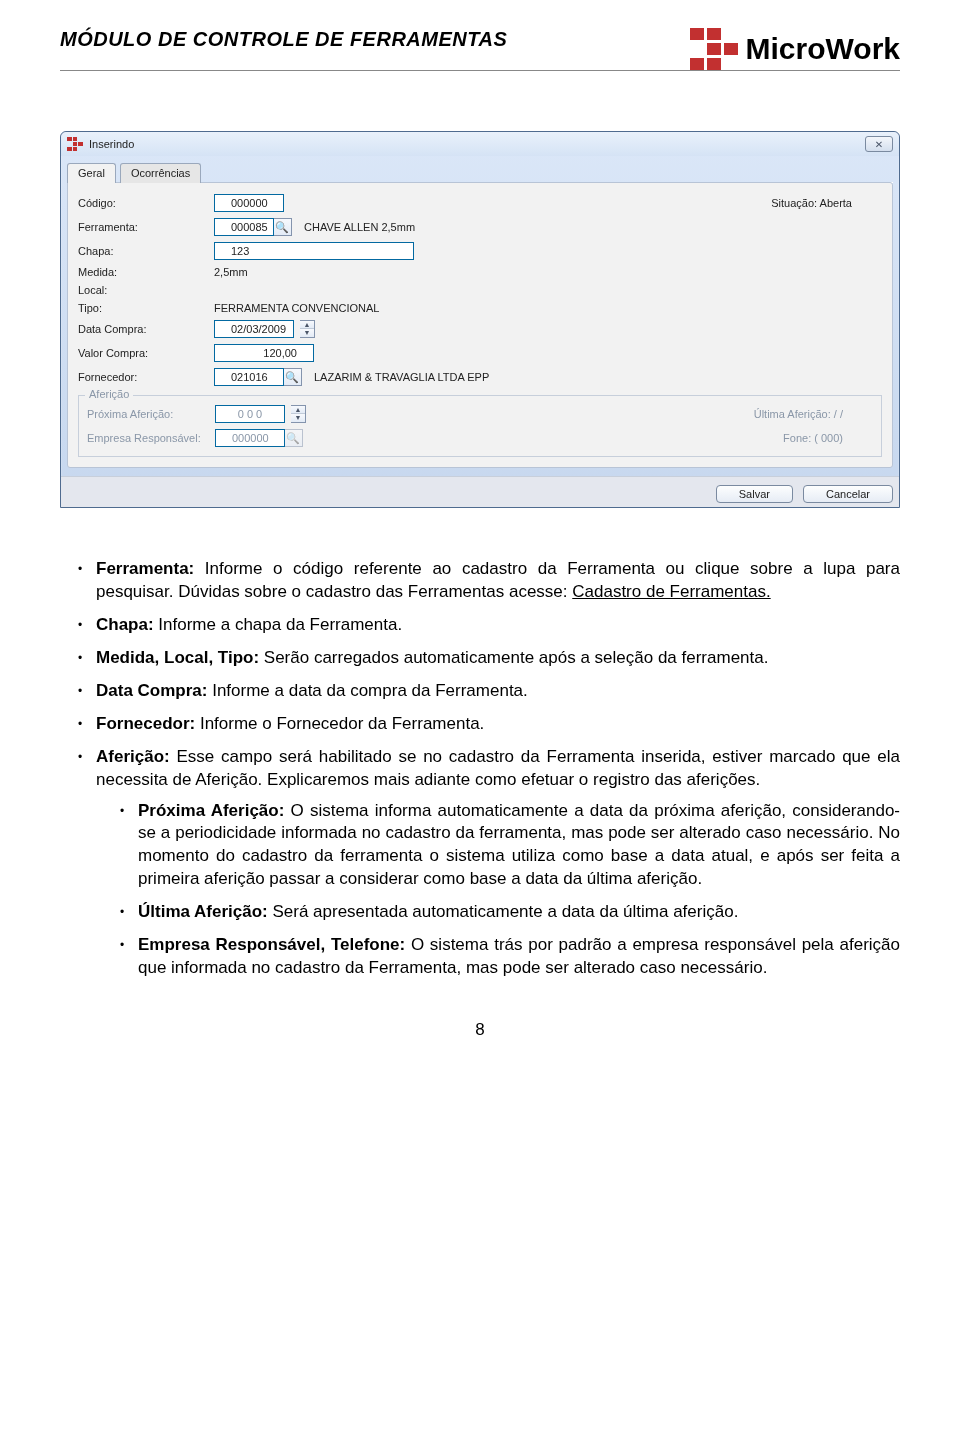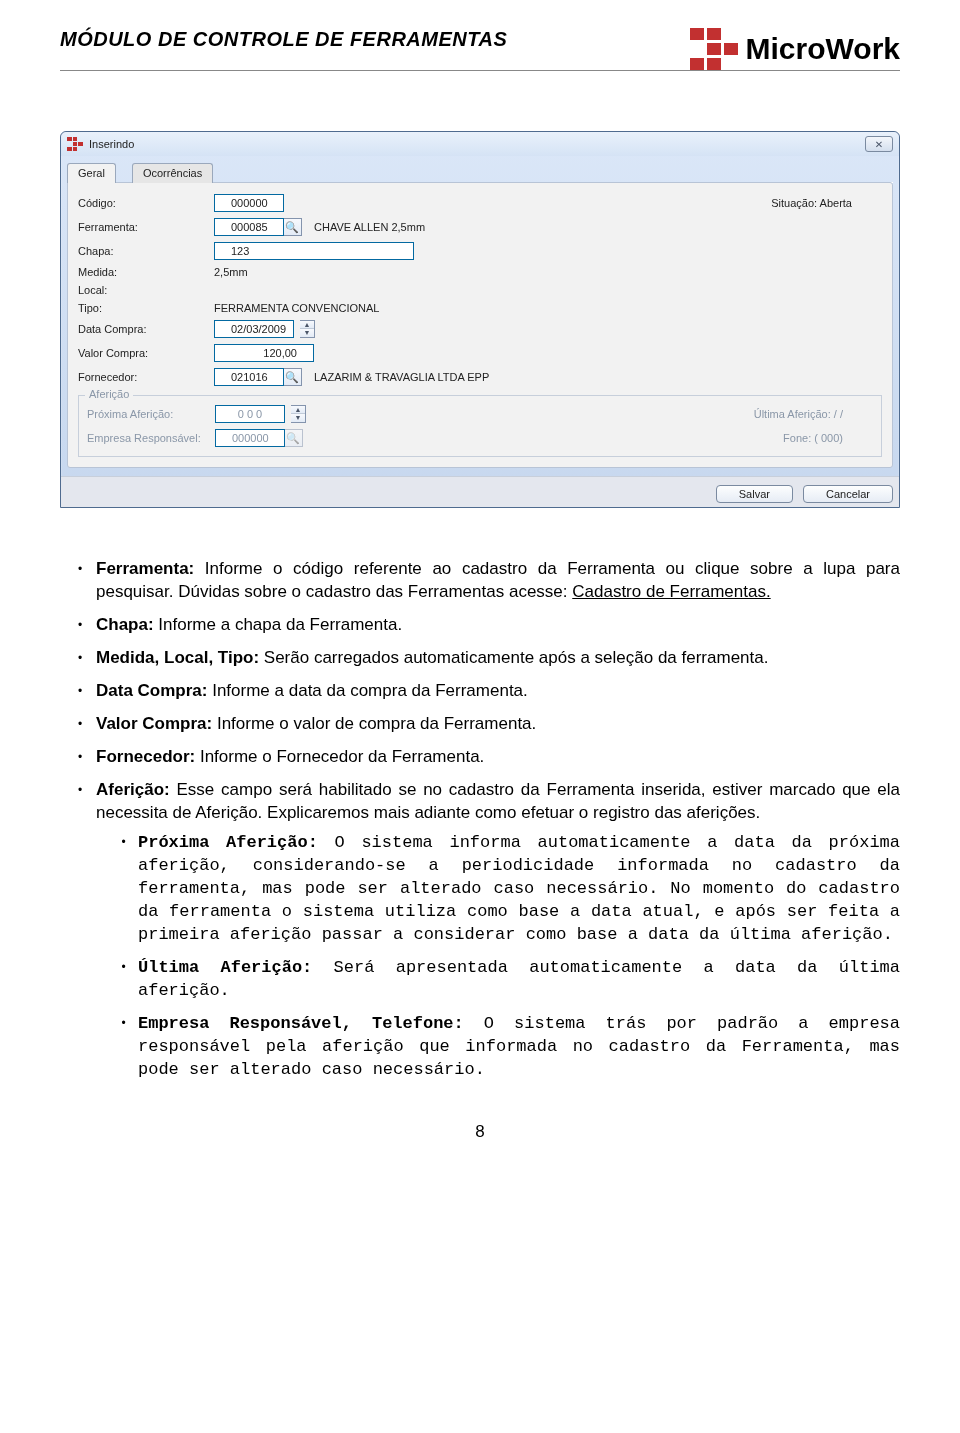--- a/index.html
+++ b/index.html
@@ -85,21 +85,21 @@
     width: 28px; height: 16px;
     border-radius: 3px;
     display: flex; align-items:center; justify-content:center;
     font-size: 10px; color:#4a5568;
   }
   .win-body {
     padding: 6px 6px 8px 6px;
   }
   .tabstrip {
     display: flex;
-    gap: 16px;
+    gap: 4px;
     border-bottom: 1px solid #fff;
     margin-bottom: -1px;
   }
   .tab {
     padding: 3px 10px 4px 10px;
     border: 1px solid #9aa8bc;
     border-bottom: none;
     background: #e6e6e6;
     position: relative;
     top: 1px;
@@ -219,21 +219,20 @@
   ul.level2 {
     list-style: none;
     padding-left: 24px;
     margin-top: 8px;
   }
   ul.level2 > li {
     position: relative;
     padding-left: 18px;
     margin-bottom: 10px;
     text-align: justify;
-    font-family: Liberation Mono, monospace;
   }
   ul.level2 > li::before {
     content: "•";
     position: absolute;
     left: 0;
     top: 0;
     font-size: 12px;
     line-height: 22px;
   }
   .b { font-weight: bold; }
@@ -293,21 +292,21 @@
 
           <div class="form-row">
             <div class="lbl">Código:</div>
             <div class="inputish" style="width:70px">000000</div>
             <div class="status-right">Situação: Aberta</div>
           </div>
 
           <div class="form-row">
             <div class="lbl">Ferramenta:</div>
             <div class="lookup">
-              <div class="inputish" style="width:70px">000085</div>
+              <div class="inputish" style="width:60px">000085</div>
               <div class="mag">
                   <span>🔍</span>
                 </div>
             </div>
             <div class="val-text">CHAVE ALLEN 2,5mm</div>
           </div>
 
           <div class="form-row">
             <div class="lbl">Chapa:</div>
             <div class="inputish left" style="width:200px">123</div>
@@ -393,23 +392,20 @@
       <li>
         <span class="b">Chapa:</span><span> Informe a chapa da Ferramenta.</span>
       </li>
       <li>
         <span class="b">Medida, Local, Tipo:</span><span> Serão carregados automaticamente após a seleção da ferramenta.</span>
       </li>
       <li>
         <span class="b">Data Compra:</span><span> Informe a data da compra da Ferramenta.</span>
       </li>
       <li>
-        <span class="b">Valor Compra:</span><span> Informe o valor de compra da Ferramenta.</span>
-      </li>
-      <li>
         <span class="b">Fornecedor:</span><span> Informe o Fornecedor da Ferramenta.</span>
       </li>
       <li>
         <span class="b">Aferição:</span><span> Esse campo será habilitado se no cadastro da Ferramenta inserida, estiver marcado que ela necessita de Aferição. Explicaremos mais adiante como efetuar o registro das aferições.</span>
         <ul class="level2">
           <li>
             <span class="b">Próxima Aferição:</span><span> O sistema informa automaticamente a data  da próxima aferição, considerando-se a periodicidade informada no cadastro da ferramenta, mas pode ser alterado caso necessário. No momento do cadastro da ferramenta o sistema utiliza como base a data atual, e após ser feita a primeira aferição passar a considerar como base a data da última aferição.</span>
           </li>
           <li>
             <span class="b">Última Aferição:</span><span> Será apresentada automaticamente a data da última aferição.</span>

